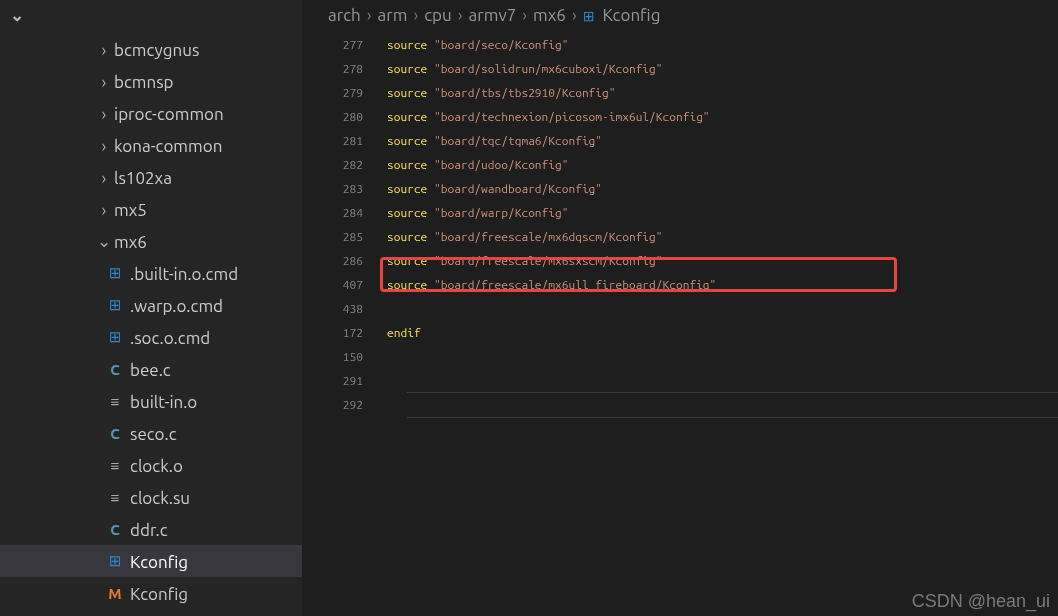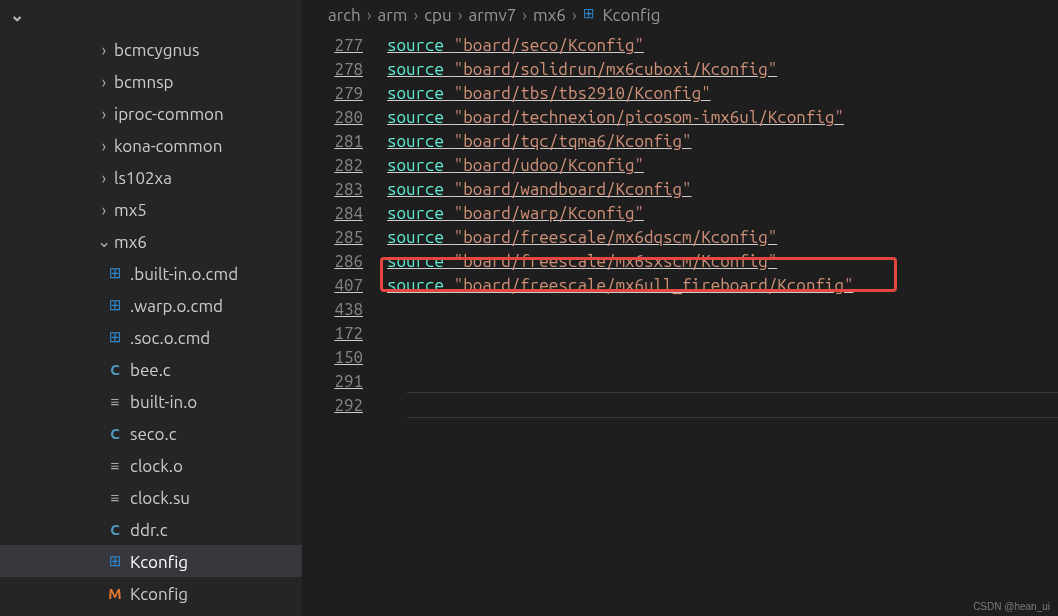--- a/index.html
+++ b/index.html
@@ -68,55 +68,54 @@
     .m-icon { color: #e37933; font-weight: bold; }
     .main {
       flex: 1;
       display: flex;
       flex-direction: column;
       background: #1e1e1e;
       position: relative;
     }
     .breadcrumb {
       display: flex;
-      align-items: flex-start;
+      align-items: flex-end;
       padding: 5px 18px 8px 25px;
       color: #94979a;
       font-size: 17px;
       gap: 6px;
     }
     .breadcrumb .sep { color: #777; }
     .breadcrumb .bicon { color: #2d87c9; margin-right: 2px; font-size: 14px; }
     .editor {
       flex: 1;
       display: flex;
       font-family: Consolas, "Ubuntu Mono", monospace;
-      font-size: 17px;
-      overflow: hidden;
-      position: relative;
-      text-decoration: underline;
+      font-size: 12px;
+      overflow: hidden;
+      position: relative;
     }
     .gutter {
       width: 84px;
       text-align: right;
       padding-right: 24px;
       color: #858585;
       line-height: 24px;
       user-select: none;
       padding-top: 1px;
     }
     .gutter div { height: 24px; }
     .code {
       flex: 1;
       line-height: 24px;
       padding-top: 1px;
       position: relative;
     }
     .line { height: 24px; white-space: pre; }
-    .kw { color: #5eead4; }
+    .kw { color: #fde047; }
     .str { color: #ce9178; }
     .hl-box {
       position: absolute;
       border: 3px solid #e64640;
       border-radius: 4px;
       pointer-events: none;
     }
     .cursor-line {
       position: absolute;
       border-top: 1px solid #3b3b3b;
@@ -125,21 +124,21 @@
       right: 0;
       height: 24px;
       box-sizing: content-box;
       pointer-events: none;
     }
     .watermark {
       position: absolute;
       right: 8px;
       bottom: 4px;
       color: #8a8a8a;
-      font-size: 10px;
+      font-size: 18px;
       opacity: 0.85;
       font-family: sans-serif;
     }
   </style>
 </head>
 <body>
 
 <div class="sidebar">
   <div class="sidebar-header">
     <span class="chev">⌄</span>
@@ -263,19 +262,20 @@
         <div class="line"><span class="kw">source </span><span class="str">"board/tbs/tbs2910/Kconfig"</span></div>
         <div class="line"><span class="kw">source </span><span class="str">"board/technexion/picosom-imx6ul/Kconfig"</span></div>
         <div class="line"><span class="kw">source </span><span class="str">"board/tqc/tqma6/Kconfig"</span></div>
         <div class="line"><span class="kw">source </span><span class="str">"board/udoo/Kconfig"</span></div>
         <div class="line"><span class="kw">source </span><span class="str">"board/wandboard/Kconfig"</span></div>
         <div class="line"><span class="kw">source </span><span class="str">"board/warp/Kconfig"</span></div>
         <div class="line"><span class="kw">source </span><span class="str">"board/freescale/mx6dqscm/Kconfig"</span></div>
         <div class="line"><span class="kw">source </span><span class="str">"board/freescale/mx6sxscm/Kconfig"</span></div>
         <div class="line"><span class="kw">source </span><span class="str">"board/freescale/mx6ull_fireboard/Kconfig"</span></div>
         <div class="line"></div>
+        <div class="line"><span class="kw">endif</span><span class="str"></span></div>
         <div class="line"></div>
         <div class="line"></div>
         <div class="line"></div>
       </div>
   </div>
   <div class="watermark">CSDN @hean_ui</div>
 </div>
 
 </body></html>

